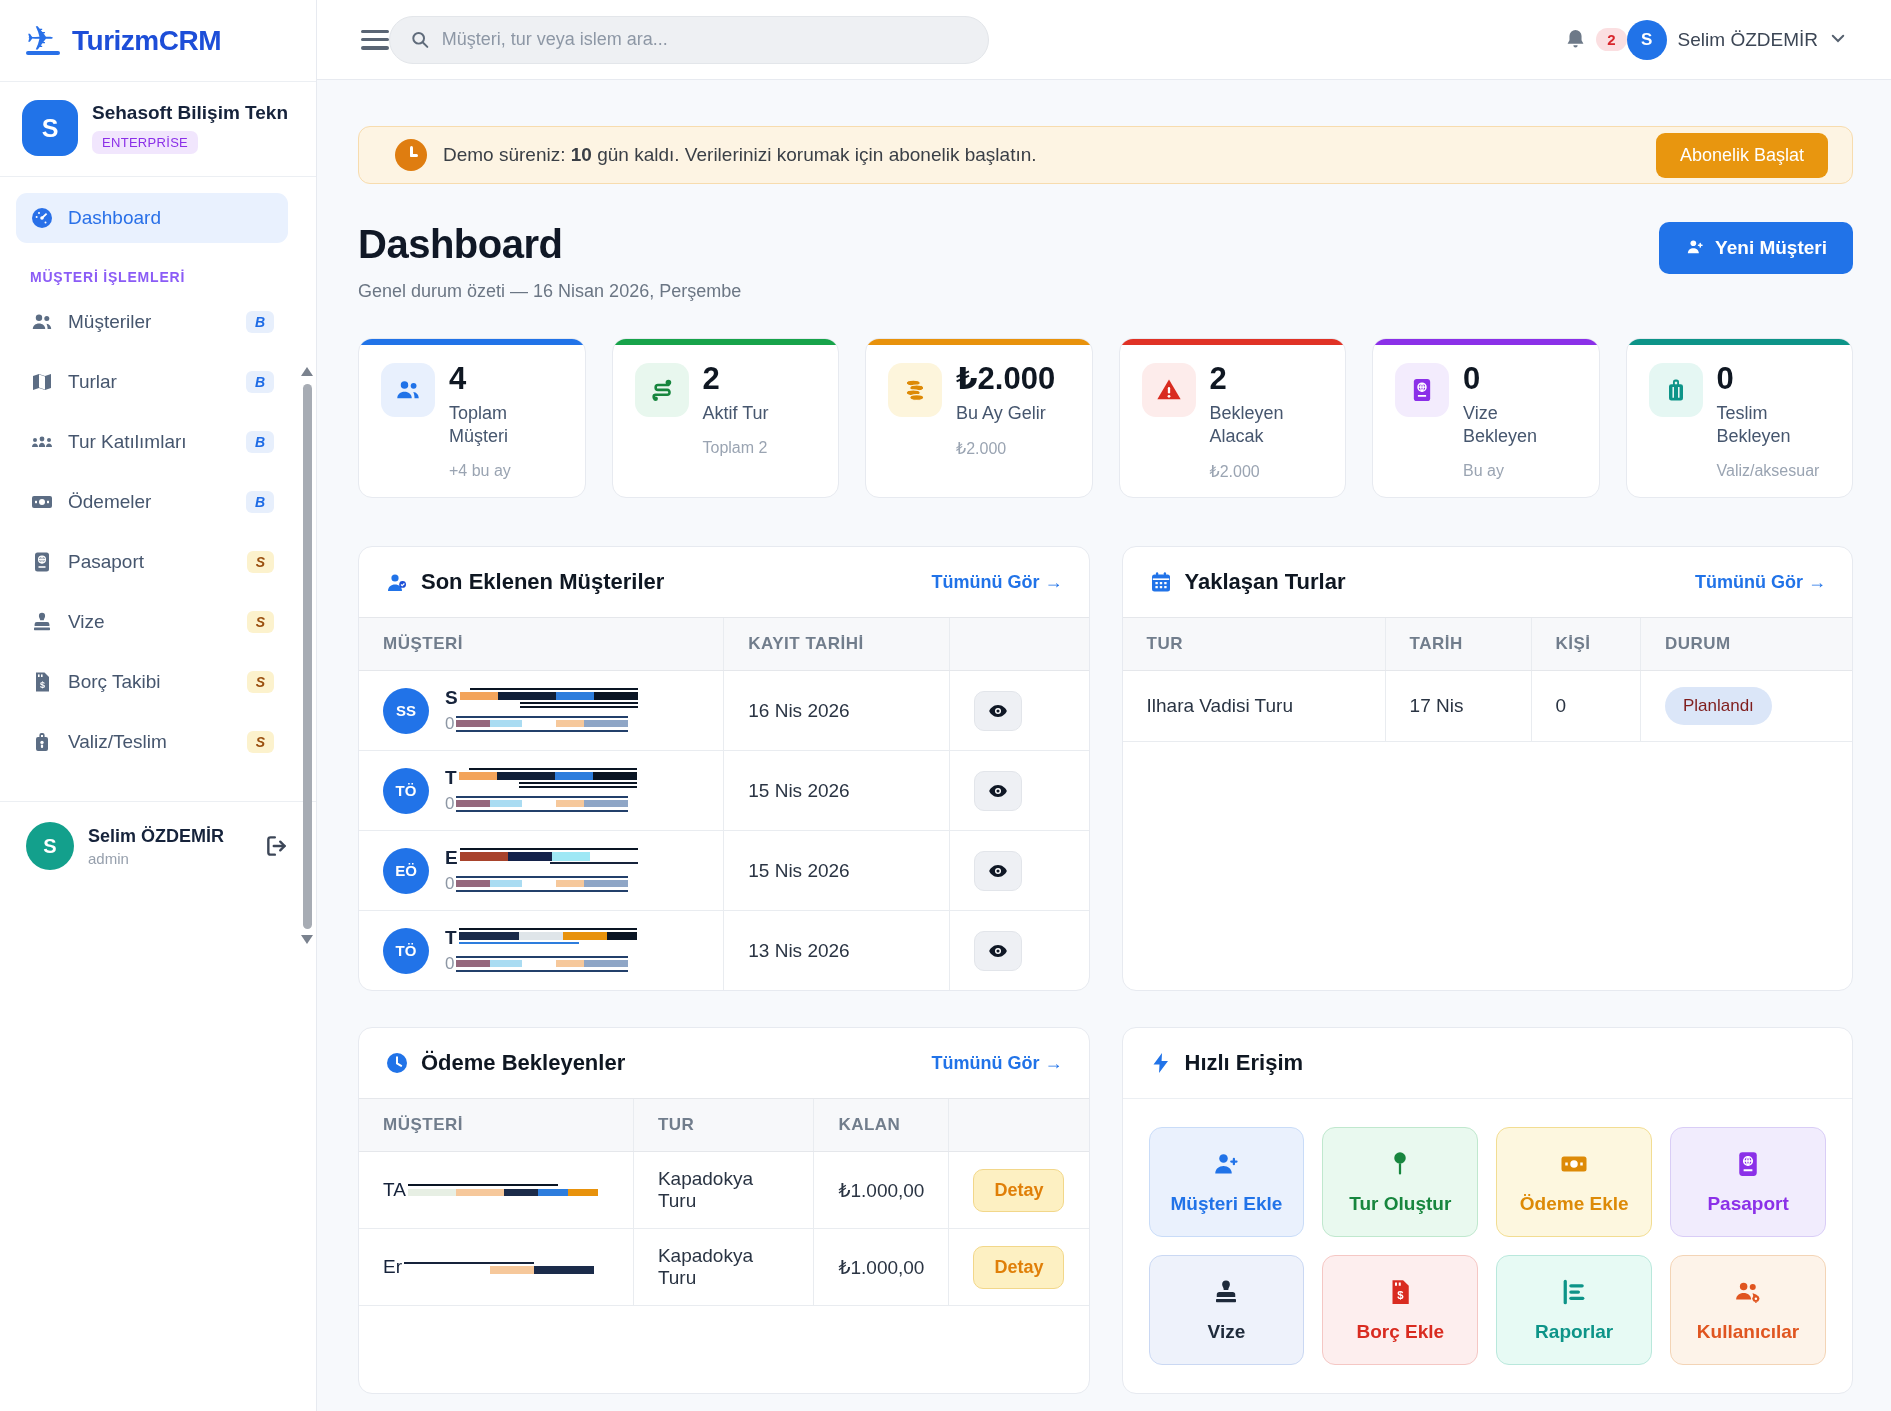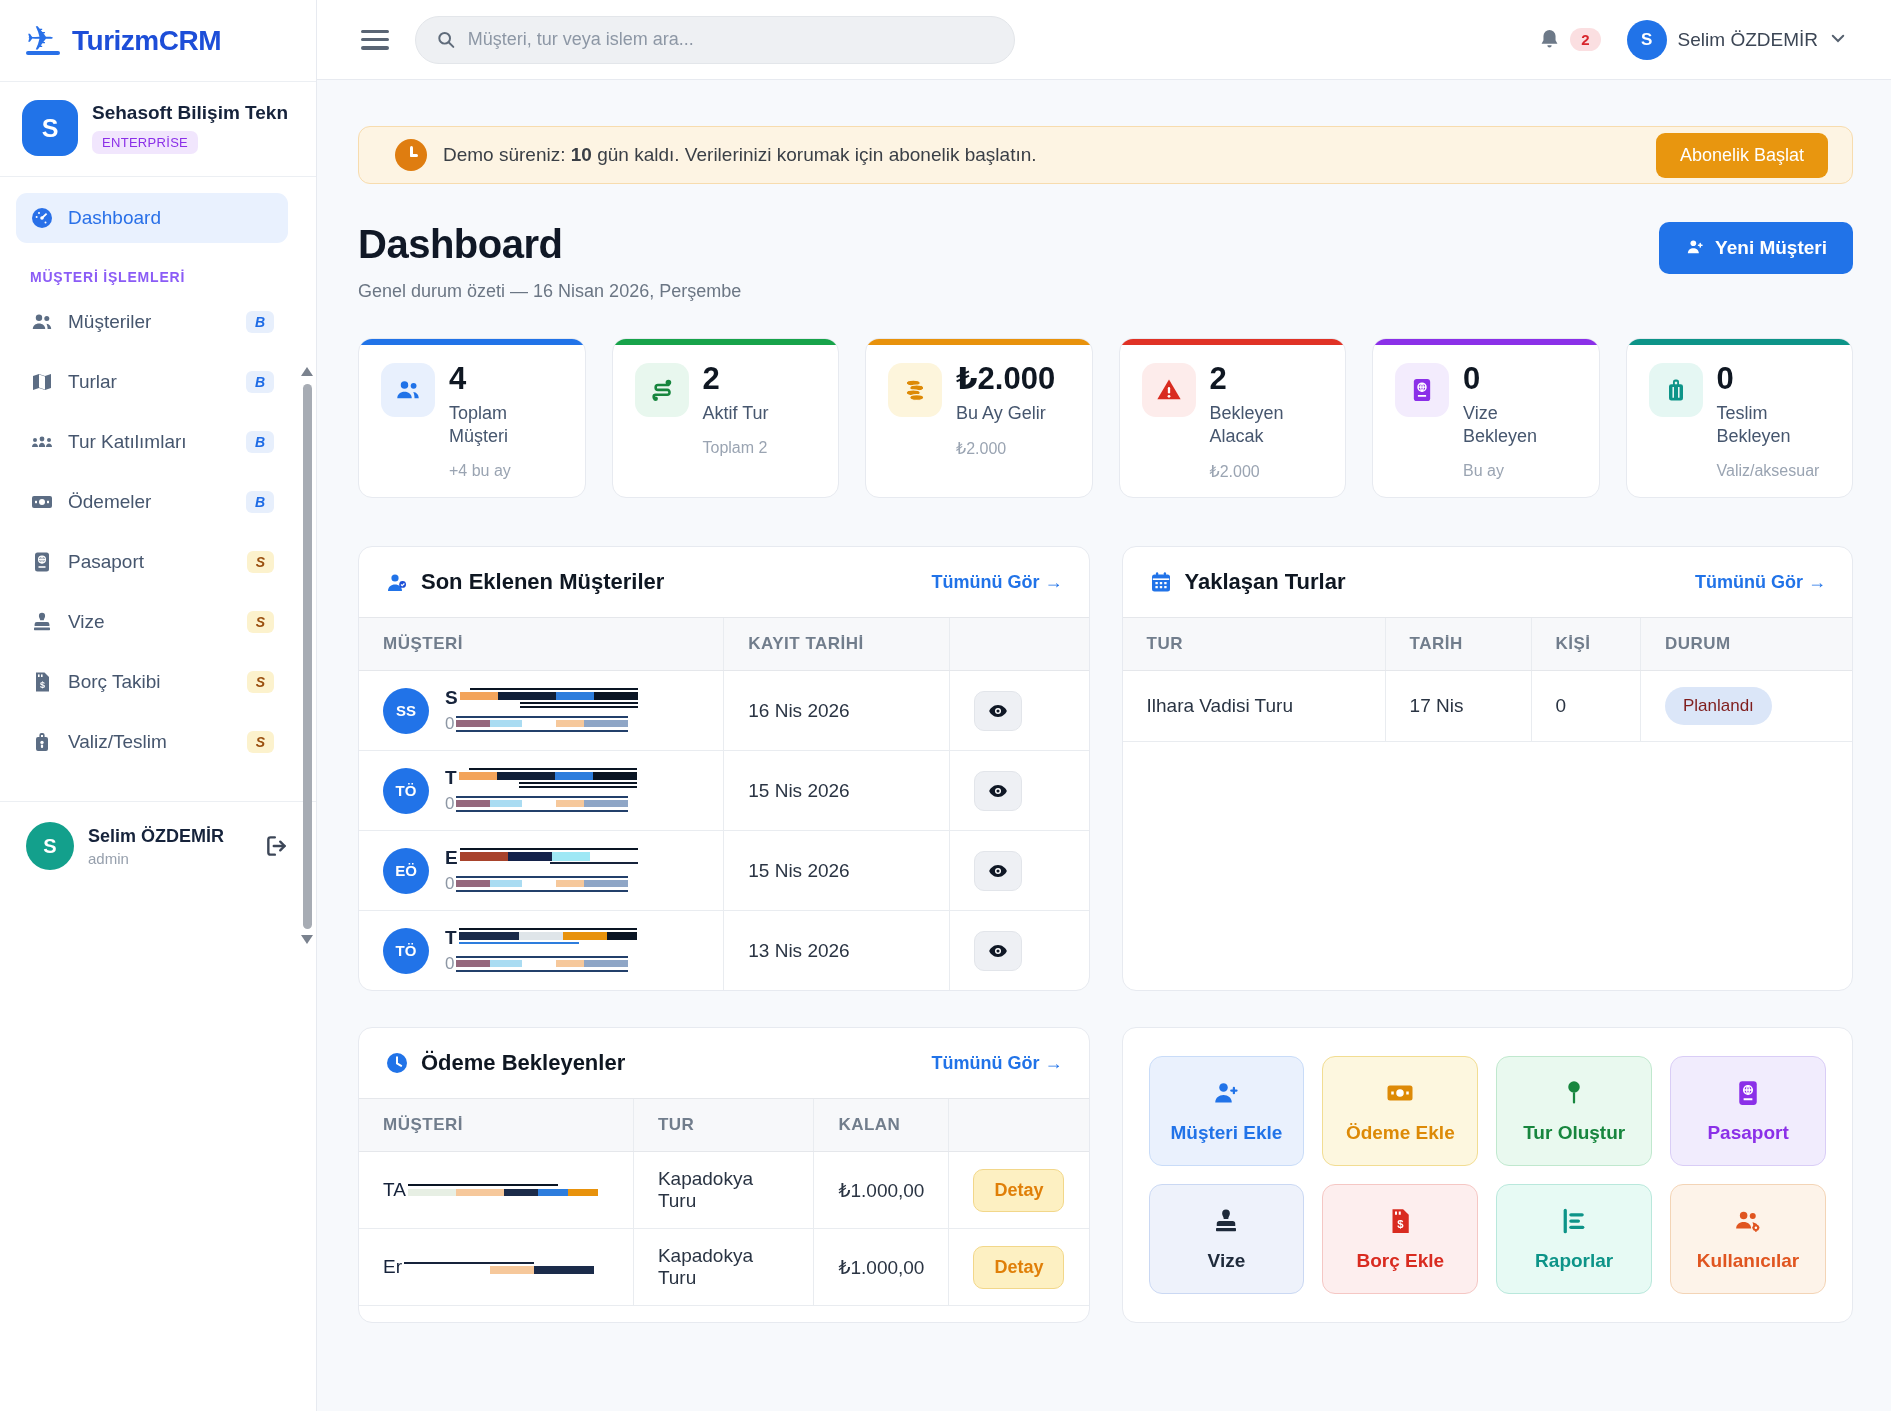--- a/index.html
+++ b/index.html
@@ -40,21 +40,21 @@
   .user-row { margin-top:14px; border-top:1px solid #eceff3; padding:20px 26px; display:flex; align-items:center; gap:14px; }
   .user-avatar { width:48px; height:48px; border-radius:50%; background:#13a08c; color:#fff; font-weight:bold; font-size:20px; display:flex; align-items:center; justify-content:center; }
   .user-name { font-size:18px; font-weight:bold; color:#16233b; }
   .user-role { font-size:15px; color:#97a0ad; margin-top:3px; }
   .user-meta { flex:1 1 auto; }
   .logout-btn { width:26px; height:26px; color:#3c4657; cursor:pointer; }
   .logout-btn svg { width:26px; height:26px; }
 
   
   .main { flex:1 1 auto; display:flex; flex-direction:column; background:#f7f9fc; }
-  .topbar { height:80px; background:#fff; border-bottom:1px solid #e7eaf0; display:flex; align-items:center; padding:0 44px; gap:26px; }
+  .topbar { height:80px; background:#fff; border-bottom:1px solid #e7eaf0; display:flex; align-items:center; padding:0 44px; }
   .hamburger { width:28px; height:20px; display:flex; flex-direction:column; justify-content:space-between; cursor:pointer; }
   .hamburger span { height:3.5px; background:#5a6574; border-radius:2px; }
   .search-pill { width:600px; height:48px; background:#eef0f3; border:1px solid #e3e6ea; border-radius:24px; display:flex; align-items:center; gap:12px; padding:0 20px; }
   .search-pill svg { width:21px; height:21px; color:#5f6b7a; }
   .search-pill input { border:none; outline:none; background:transparent; font-size:18px; color:#374151; width:100%; font-family:inherit; }
   .search-pill input::placeholder { color:#8d97a5; }
   .topbar-spacer { flex:1 1 auto; }
   .bell-wrap { display:flex; align-items:center; gap:8px; cursor:pointer; }
   .bell-wrap svg { width:25px; height:25px; color:#6d7988; }
   .notif-badge { background:#fbdfe1; color:#d8262c; font-size:15px; font-weight:bold; border-radius:12px; padding:3px 11px; }
@@ -703,48 +703,56 @@
                   </td>
                 <td>Kapadokya Turu</td>
                 <td>₺1.000,00</td>
                 <td><button class="detay-btn">Detay</button></td>
               </tr>
             </tbody>
           </table>
         </div>
 
         <div class="panel">
+          <div class="panel-head qa-head">
+            <div class="panel-title">
+              <svg viewBox="0 0 24 24" fill="#2173e8">
+                  <polygon points="13,2 4.5,13.5 10.5,13.5 10,22 19,10 12.6,10"></polygon>
+                </svg>
+              <span>Hızlı Erişim</span>
+            </div>
+          </div>
           <div class="qa-grid">
 
             <div class="qa-tile" style="color: rgb(33, 115, 232); background-color: rgb(234, 241, 253); border-color: rgb(201, 220, 248);">
               <svg viewBox="0 0 24 24" fill="currentColor">
                   <circle cx="10" cy="7.5" r="3.4"></circle>
                   <path d="M3.4 19.5c0-3.7 3-6 6.6-6s6.6 2.3 6.6 6z"></path>
                   <rect x="17.4" y="7" width="1.8" height="6" rx="0.9"></rect>
                   <rect x="15.3" y="9.1" width="6" height="1.8" rx="0.9"></rect>
                 </svg>
               <span class="qa-label">Müşteri Ekle</span>
             </div>
 
+            <div class="qa-tile" style="color: rgb(23, 134, 62); background-color: rgb(233, 249, 239); border-color: rgb(192, 232, 206);">
+              <svg viewBox="0 0 24 24" fill="currentColor">
+                  <circle cx="12" cy="7.2" r="4.6"></circle>
+                  <rect x="11.1" y="11.4" width="1.8" height="9" rx="0.9"></rect>
+                </svg>
+              <span class="qa-label">Tur Oluştur</span>
+            </div>
+
             <div class="qa-tile" style="color: rgb(221, 138, 7); background-color: rgb(253, 247, 223); border-color: rgb(242, 221, 146);">
               <svg viewBox="0 0 24 24" fill="currentColor">
                   <rect x="2" y="6" width="20" height="12" rx="2"></rect>
                   <circle cx="12" cy="12" r="3" fill="#fff"></circle>
                   <rect x="5" y="10.8" width="2" height="2.4" fill="#fff"></rect>
                   <rect x="17" y="10.8" width="2" height="2.4" fill="#fff"></rect>
                 </svg>
               <span class="qa-label">Ödeme Ekle</span>
-            </div>
-
-            <div class="qa-tile" style="color: rgb(23, 134, 62); background-color: rgb(233, 249, 239); border-color: rgb(192, 232, 206);">
-              <svg viewBox="0 0 24 24" fill="currentColor">
-                  <circle cx="12" cy="7.2" r="4.6"></circle>
-                  <rect x="11.1" y="11.4" width="1.8" height="9" rx="0.9"></rect>
-                </svg>
-              <span class="qa-label">Tur Oluştur</span>
             </div>
 
             <div class="qa-tile" style="color: rgb(139, 48, 232); background-color: rgb(241, 236, 253); border-color: rgb(217, 205, 246);">
               <svg viewBox="0 0 24 24" fill="currentColor">
                   <rect x="5" y="2.5" width="14" height="19" rx="2.5"></rect>
                   <circle cx="12" cy="9.6" r="3.4" fill="none" stroke="#fff" stroke-width="1.3"></circle>
                   <line x1="8.6" y1="9.6" x2="15.4" y2="9.6" stroke="#fff" stroke-width="1.1"></line>
                   <path d="M12 6.2c1.5 1 1.5 5.8 0 6.8M12 6.2c-1.5 1-1.5 5.8 0 6.8" fill="none" stroke="#fff" stroke-width="1.1"></path>
                   <line x1="8.5" y1="17" x2="15.5" y2="17" stroke="#fff" stroke-width="1.6"></line>
                 </svg>

